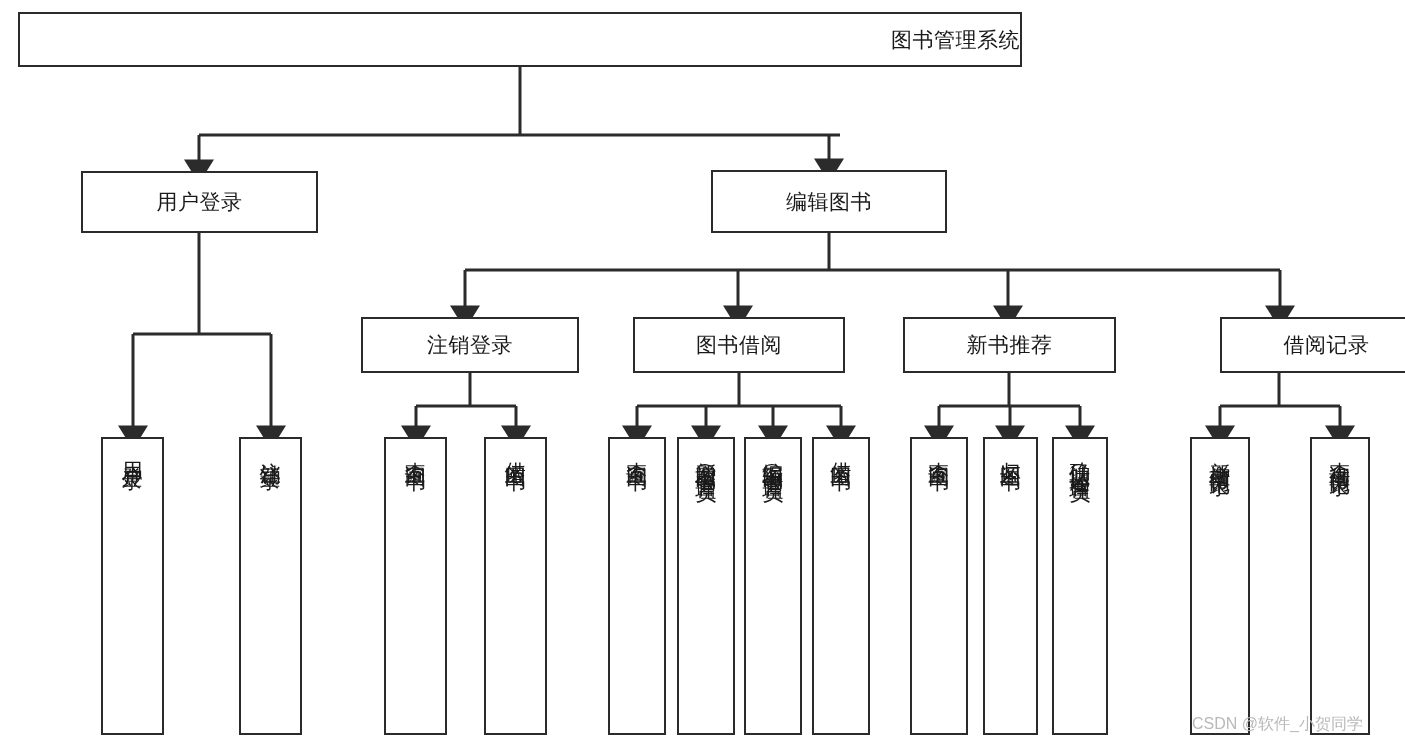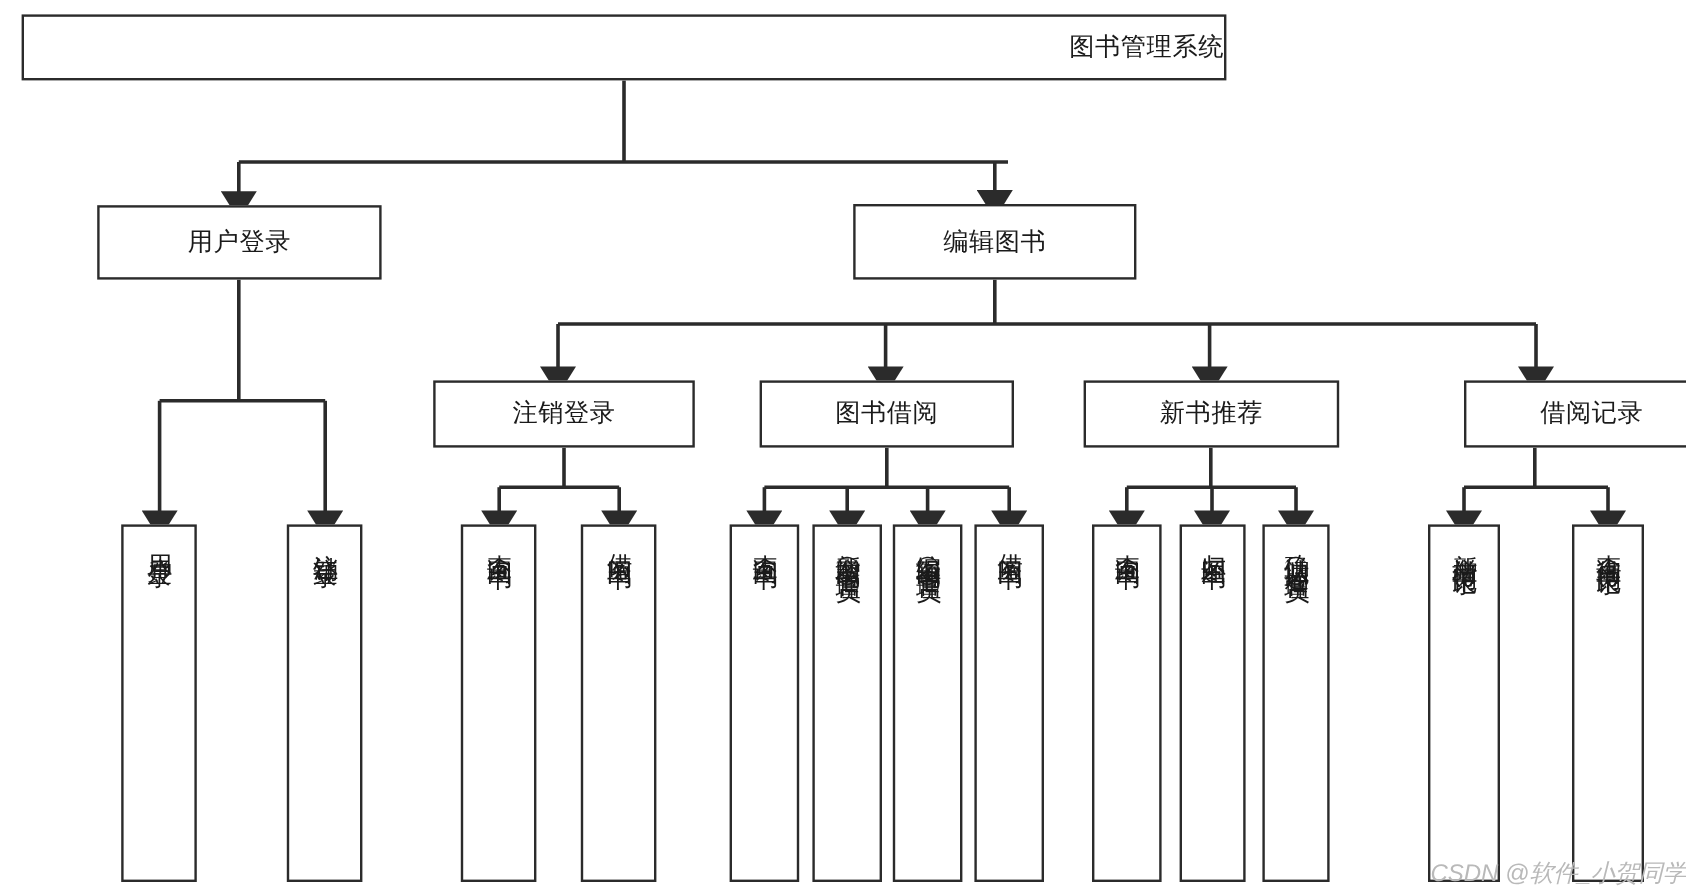--- a/index.html
+++ b/index.html
@@ -9,22 +9,22 @@
   svg.connectors{position:absolute;left:0;top:0;width:1405px;height:747px;}
   .node{position:absolute;box-sizing:border-box;background:#ffffff;
         border:2.5px solid #2b2b2b;display:flex;align-items:center;
         justify-content:center;}
   .node .label{color:#1a1a1a;line-height:1.12;text-align:center;
         letter-spacing:0.5px;}
   .node.h .label{font-size:21px;}
   .node.v{align-items:flex-start;justify-content:center;padding-top:6px;}
   .node.v .label{writing-mode:vertical-rl;text-orientation:upright;
         font-size:21px;letter-spacing:3px;white-space:nowrap;}
-  #watermark{position:absolute;color:#b9b9b9;font-size:20px;
-        white-space:nowrap;pointer-events:none;font-style:italic;}
+  #watermark{position:absolute;color:#b9b9b9;font-size:16px;
+        white-space:nowrap;pointer-events:none;}
 </style>
 </head>
 <body>
 
 <div id="canvas">
 
   <svg class="connectors" viewBox="0 0 1405 747" xmlns="http://www.w3.org/2000/svg">
     <defs>
       <marker id="arrow" markerWidth="9" markerHeight="10" refX="1.2" refY="5" orient="auto" markerUnits="strokeWidth">
         <path d="M0,0 L0,10 L8,5 z" fill="#2b2b2b"></path>

